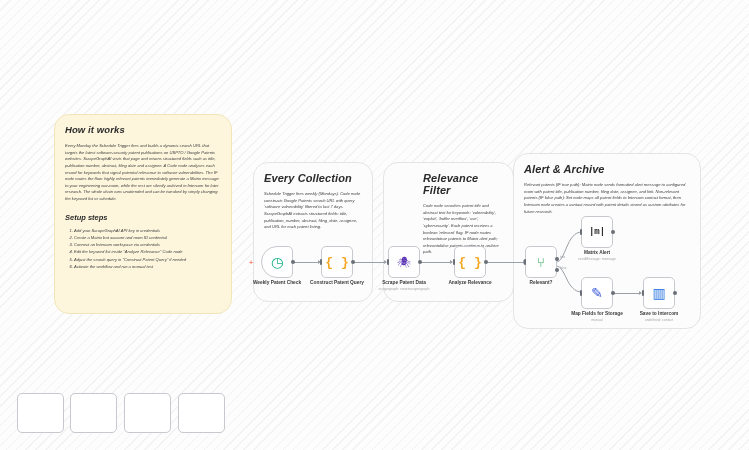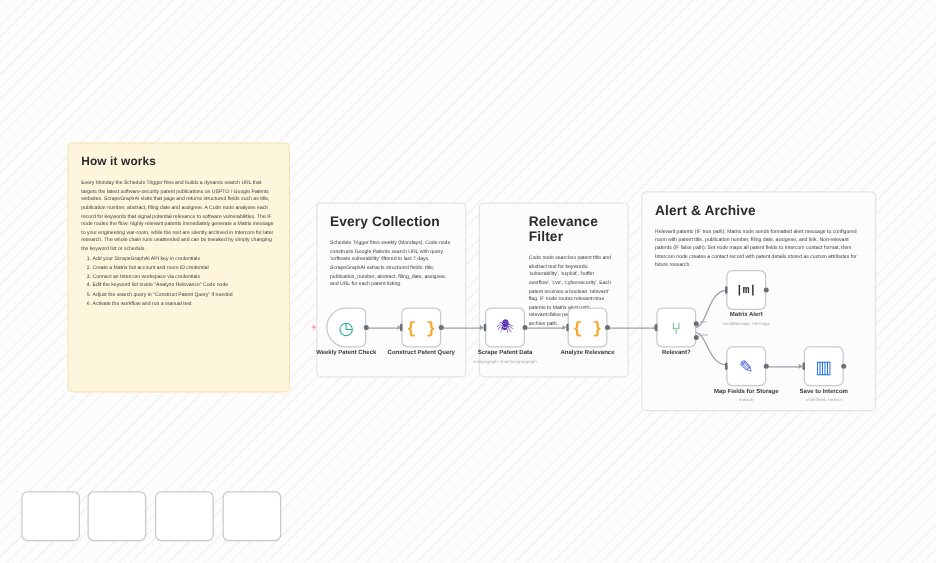--- a/index.html
+++ b/index.html
@@ -15,23 +15,24 @@
     background-color:#fbfbfb;
     background-image:repeating-linear-gradient(
        -45deg,
        #f2f2f2 0px,#f2f2f2 1px,
        #fdfdfd 1px,#fdfdfd 7px);
   }
 
   
   .note{
     position:absolute;
-    border-radius:4px;
+    border-radius:15px;
     box-sizing:border-box;
     padding:9px 10px 10px 10px;
+    font-style:italic;
   }
   .note-yellow{
     background:#fdf6dd;
     border:1px solid #f2e6b8;
   }
   .note-white{
     background:#fcfcfc;
     border:1px solid #e4e4e4;
   }
   .note h3{
@@ -146,36 +147,37 @@
   }
 </style>
 </head>
 <body>
 
 <div id="canvas">
 
   <div class="note note-yellow" style="left:54px;top:114px;width:178px;height:200px;">
     <h3 class="big">How it works</h3>
     <p>Every Monday the Schedule Trigger fires and builds a dynamic search URL that targets the latest software-security patent publications on USPTO / Google Patents websites. ScrapeGraphAI visits that page and returns structured fields such as title, publication number, abstract, filing date and assignee. A Code node analyses each record for keywords that signal potential relevance to software vulnerabilities. The IF node routes the flow: highly relevant patents immediately generate a Matrix message to your engineering war-room, while the rest are silently archived in Intercom for later research. The whole chain runs unattended and can be tweaked by simply changing the keyword list or schedule.</p>
+    <h4>Setup steps</h4>
     <ol>
       <li>Add your ScrapeGraphAI API key in credentials</li>
       <li>Create a Matrix bot account and room ID credential</li>
       <li>Connect an Intercom workspace via credentials</li>
       <li>Edit the keyword list inside "Analyze Relevance" Code node</li>
       <li>Adjust the search query in "Construct Patent Query" if needed</li>
       <li>Activate the workflow and run a manual test</li>
     </ol>
   </div>
 
   <div class="note note-white" style="left:253px;top:162px;width:120px;height:140px;">
     <h3>Every Collection</h3>
     <p>Schedule Trigger fires weekly (Mondays). Code node constructs Google Patents search URL with query 'software vulnerability' filtered to last 7 days. ScrapeGraphAI extracts structured fields: title, publication_number, abstract, filing_date, assignee, and URL for each patent listing.</p>
   </div>
 
-  <div class="note note-white" style="left:383px;top:162px;width:120px;height:140px;padding-left:39px;">
+  <div class="note note-white" style="left:383px;top:162px;width:131px;height:140px;padding-left:39px;">
     <h3>Relevance Filter</h3>
     <p>Code node searches patent title and abstract text for keywords: 'vulnerability', 'exploit', 'buffer overflow', 'cve', 'cybersecurity'. Each patent receives a boolean 'relevant' flag. IF node routes relevant=true patents to Matrix alert path; relevant=false patents continue to archive path.</p>
   </div>
 
   <div class="note note-white" style="left:513px;top:153px;width:188px;height:176px;">
     <h3>Alert &amp; Archive</h3>
     <p>Relevant patents (IF true path): Matrix node sends formatted alert message to configured room with patent title, publication number, filing date, assignee, and link. Non-relevant patents (IF false path): Set node maps all patent fields to Intercom contact format, then Intercom node creates a contact record with patent details stored as custom attributes for future research.</p>
   </div>
 
   <div class="conn" style="left:293px;top:262px;width:27px;">

